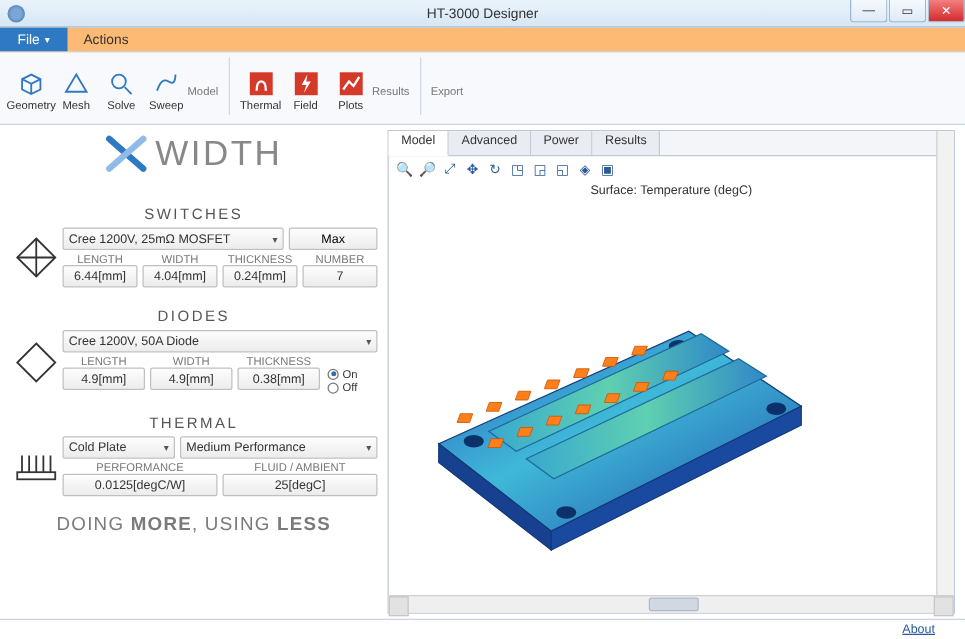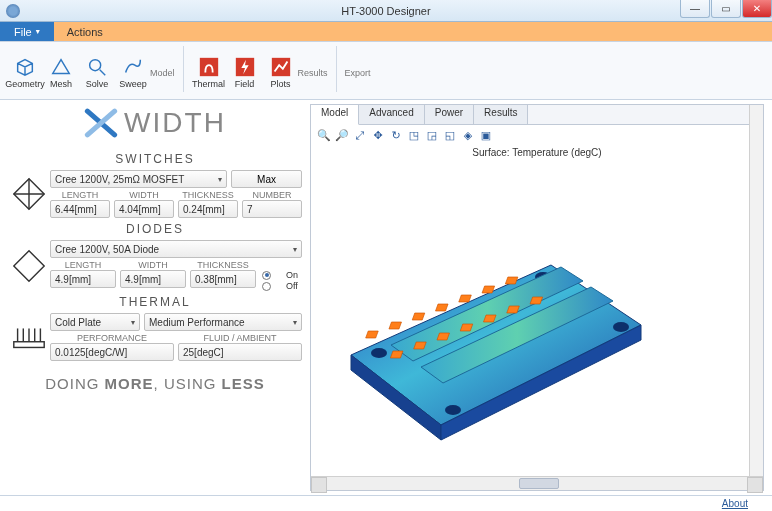--- a/index.html
+++ b/index.html
@@ -91,21 +91,21 @@
   }
   .logo-row { display: flex; align-items: center; justify-content: center; margin: 0 0 8px 0; }
   .logo-x {
     width: 34px; height: 34px; position: relative; margin-right: 6px;
   }
   .logo-x svg { width: 34px; height: 34px; }
   .logo-text { font-size: 28px; font-weight: 300; color: #888; letter-spacing: 2px; }
 
   .section-title {
     text-align: center; font-size: 12px; letter-spacing: 2px;
-    color: #555; margin: 4px 0 4px 0;
+    color: #555; margin: 16px 0 4px 0;
   }
   .param-icon {
     width: 42px; flex: 0 0 42px;
     display: flex; align-items: center; justify-content: center;
   }
   .section-block { display: flex; }
   .section-body { flex: 1; }
   .ctrl-row { display: flex; gap: 4px; margin-bottom: 2px; }
   .dropdown, .txt {
     background: linear-gradient(#fdfdfd,#ececec);
@@ -117,23 +117,23 @@
   .dropdown .dc { position: absolute; right: 4px; font-size: 8px; color: #555; }
   .btn-sm {
     background: linear-gradient(#fdfdfd,#ececec);
     border: 1px solid #bfbfbf; border-radius: 2px;
     height: 18px; font-size: 10px; padding: 0 25px;
     display: flex; align-items: center;
   }
   .col-hdrs { display: flex; gap: 4px; }
   .col-hdr { font-size: 9px; color: #777; text-align: center; flex: 1; }
   .col-vals { display: flex; gap: 4px; }
-  .col-val { flex: 1; }
+  .col-val { flex: 1; justify-content: center; }
   .radio-row { font-size: 9px; color: #333; display: flex; flex-direction: column; gap: 1px; }
-  .radio-row label { display: flex; align-items: center; gap: 15px; }
+  .radio-row label { display: flex; align-items: center; gap: 3px; }
   .radio-dot { width: 9px; height: 9px; border: 1px solid #777; border-radius: 50%; display: inline-block; position: relative; }
   .radio-dot.on::after { content:''; position:absolute; inset:1.5px; background:#3a6aa8; border-radius:50%; }
 
   .tagline { font-size: 15px; color: #7a7a7a; text-align: center; margin-top: 14px; letter-spacing: 1px; }
   .tagline b { font-weight: 700; }
 
   
   .right-pane { flex: 1; padding: 4px 8px 4px 0; display: flex; }
   .viewer-frame {
     flex: 1; border: 1px solid #c0c9d6; background: #fff;

